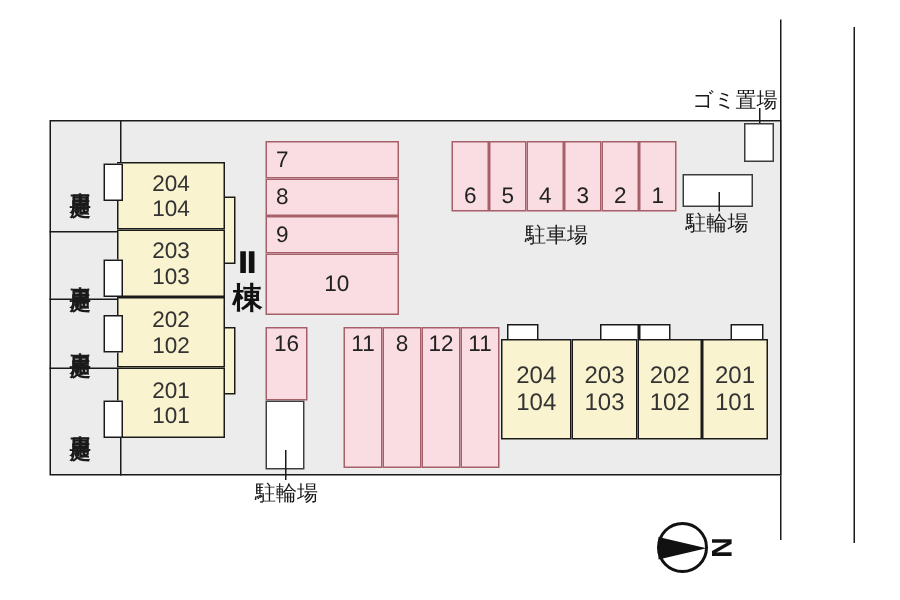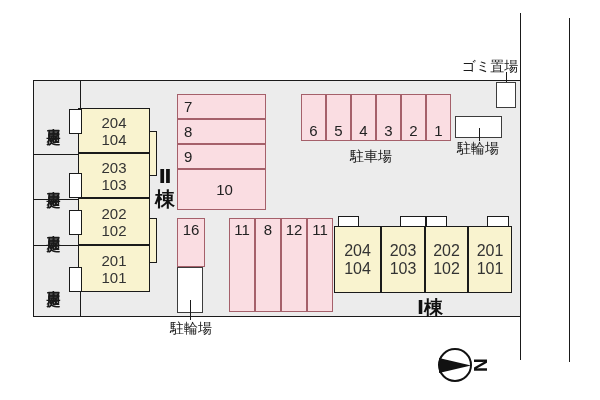--- a/index.html
+++ b/index.html
@@ -167,21 +167,20 @@
   </div>
   <div class="abs unit unit-e" style="left:425px;top:226px;width:43px;height:67px;">
     <div class="ln">202</div>
     <div class="ln">102</div>
   </div>
   <div class="abs unit unit-e" style="left:468px;top:226px;width:44px;height:67px;">
     <div class="ln">201</div>
     <div class="ln">101</div>
   </div>
 
-  <div class="abs bldg-label" style="left:400px;top:295px;width:60px;font-size:19px;">Ⅰ棟</div>
 
   <svg class="abs" style="left:434px;top:344px;" width="62" height="44" viewBox="0 0 62 44">
     <circle cx="21" cy="21" r="16" fill="#ffffff" stroke="#111111" stroke-width="2"></circle>
     <polygon points="5,14 5,29 37,21.5" fill="#111111"></polygon>
     <text transform="rotate(90 46 21)" x="46" y="21" text-anchor="middle" dominant-baseline="central" font-size="19" font-weight="bold" fill="#111111" font-family="Liberation Sans, DejaVu Sans, sans-serif">N</text>
   </svg>
 
 </div>
 
 </body></html>

